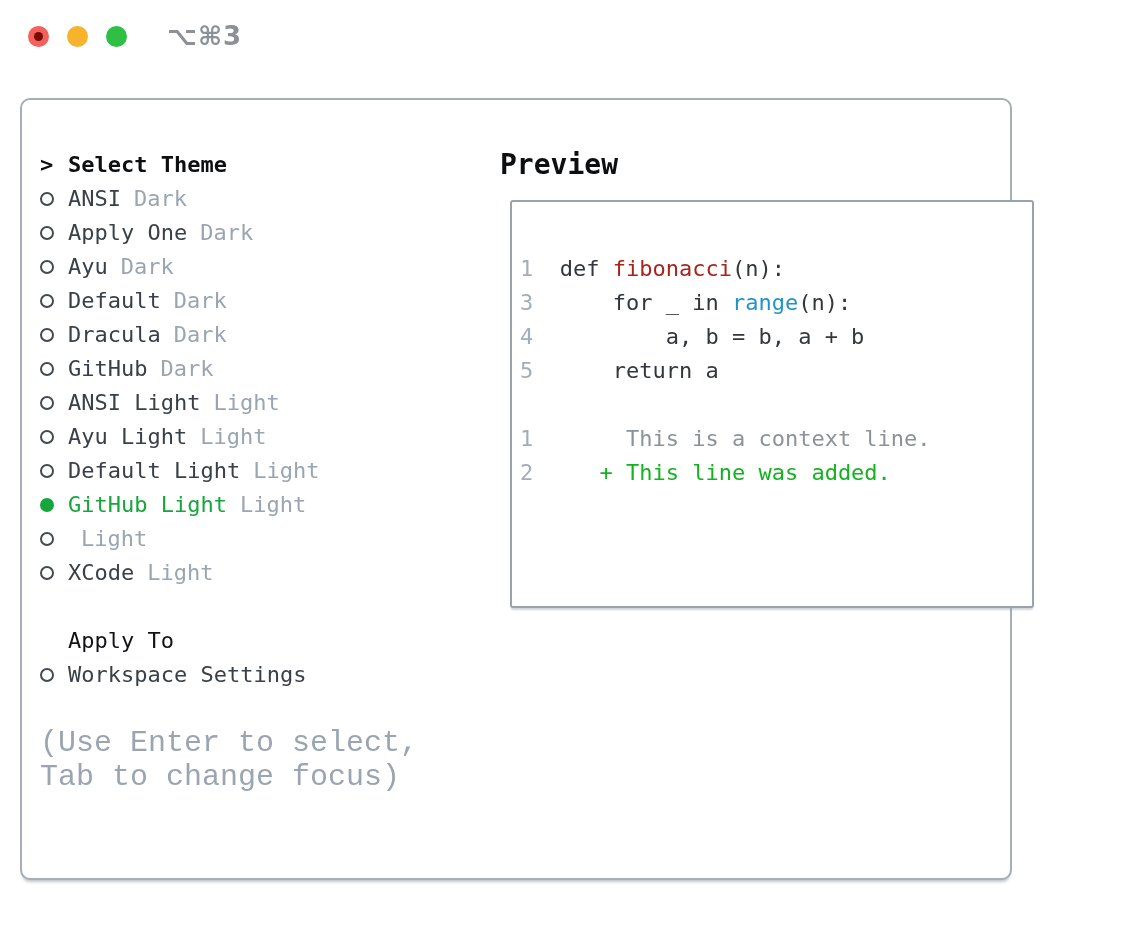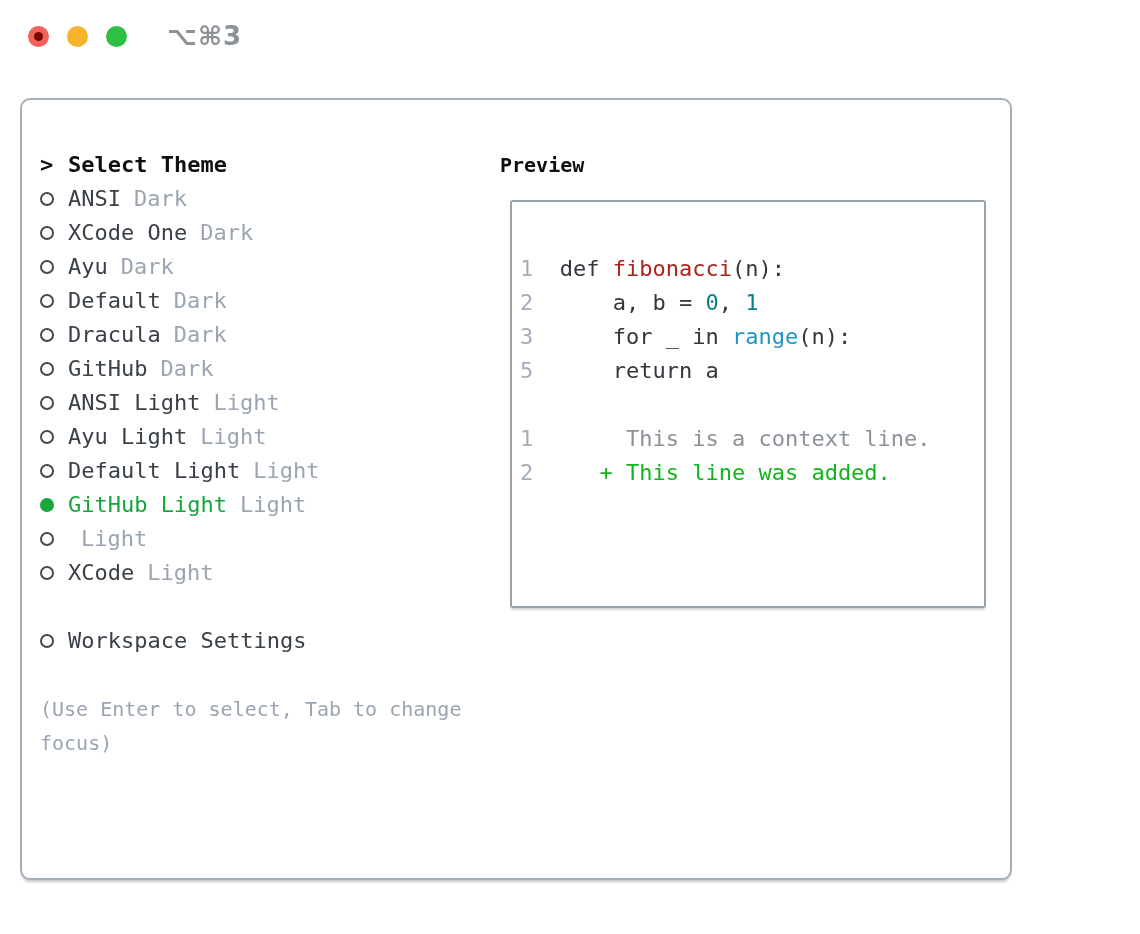--- a/index.html
+++ b/index.html
@@ -39,29 +39,29 @@
   }
   .radio.selected{border:none;background:var(--c-green,#16a63c);}
   .hdr{font-weight:bold;color:var(--c-header,#0c0e10);}
   .subhdr{color:#101215;}
   .item-name{color:var(--c-dark,#3a4048);}
   .item-name.selected{color:var(--c-green,#16a63c);}
   .variant{color:var(--c-muted,#9aa5b1);margin-left:13px;}
   .blank{height:34px;}
   .hint{
     margin:0;width:424px;color:var(--c-muted,#9aa5b1);
-    font-size:20px;line-height:34px;
+    font-size:30px;line-height:34px;font-family:Liberation Mono, monospace;
   }
   
   .preview-title{
     position:absolute;left:478px;top:48px;height:34px;line-height:34px;
-    font-size:20px;font-weight:bold;color:var(--c-header,#0c0e10);
+    font-size:28px;font-weight:bold;color:var(--c-header,#0c0e10);
   }
   .preview-box{
-    position:absolute;left:488px;top:100px;width:476px;height:408px;
+    position:absolute;left:488px;top:100px;width:524px;height:408px;
     box-sizing:border-box;border:2px solid #9aa3ad;border-radius:3px;
     box-shadow:0 3px 2px -1px rgba(150,160,170,.45);
     background:#fff;overflow:hidden;
   }
   .pv-code{padding:50px 0 0 8px;font-size:22px;line-height:34px;}
   .pv-line{white-space:pre;height:34px;}
   .pv-gutter{display:inline-block;width:2ch;color:var(--c-gutter,#a3adb8);}
   .seg-plain{color:var(--c-plain,#32373d);}
   .seg-function{color:var(--c-function,#a8241c);}
   .seg-number{color:var(--c-number,#0b7f87);}
@@ -86,46 +86,50 @@
 
 <div class="panel">
 
   <div class="left-col">
     <div class="row">
       <span class="marker"><span class="prompt">&gt;</span></span>
       <span class="hdr">Select Theme</span>
     </div>
     <div id="theme-items">
         <div class="row"><span class="marker"><span class="radio"></span></span><span class="item-name">ANSI</span><span class="variant">Dark</span></div>
-        <div class="row"><span class="marker"><span class="radio"></span></span><span class="item-name">XCode One</span><span class="variant">Dark</span></div>
+        <div class="row"><span class="marker"><span class="radio"></span></span><span class="item-name">Apply One</span><span class="variant">Dark</span></div>
         <div class="row"><span class="marker"><span class="radio"></span></span><span class="item-name">Ayu</span><span class="variant">Dark</span></div>
         <div class="row"><span class="marker"><span class="radio"></span></span><span class="item-name">Default</span><span class="variant">Dark</span></div>
         <div class="row"><span class="marker"><span class="radio"></span></span><span class="item-name">Dracula</span><span class="variant">Dark</span></div>
         <div class="row"><span class="marker"><span class="radio"></span></span><span class="item-name">GitHub</span><span class="variant">Dark</span></div>
         <div class="row"><span class="marker"><span class="radio"></span></span><span class="item-name">ANSI Light</span><span class="variant">Light</span></div>
         <div class="row"><span class="marker"><span class="radio"></span></span><span class="item-name">Ayu Light</span><span class="variant">Light</span></div>
         <div class="row"><span class="marker"><span class="radio"></span></span><span class="item-name">Default Light</span><span class="variant">Light</span></div>
         <div class="row"><span class="marker"><span class="radio selected"></span></span><span class="item-name selected">GitHub Light</span><span class="variant">Light</span></div>
         <div class="row"><span class="marker"><span class="radio"></span></span><span class="variant">Light</span></div>
         <div class="row"><span class="marker"><span class="radio"></span></span><span class="item-name">XCode</span><span class="variant">Light</span></div>
       </div>
     <div class="blank"></div>
+    <div class="row">
+      <span class="marker"></span>
+      <span class="subhdr">Apply To</span>
+    </div>
     <div id="apply-options">
         <div class="row"><span class="marker"><span class="radio"></span></span><span class="item-name">Workspace Settings</span></div>
       </div>
     <div class="blank"></div>
     <p class="hint">(Use Enter to select, Tab to change focus)</p>
   </div>
 
   <div class="preview-title">Preview</div>
   <div class="preview-box">
     <div class="pv-code" id="preview-code">
         <div class="pv-line"><span class="pv-gutter">1</span><span class="seg-plain"> def </span><span class="seg-function">fibonacci</span><span class="seg-plain">(n):</span></div>
-        <div class="pv-line"><span class="pv-gutter">2</span><span class="seg-plain">     a, b = </span><span class="seg-number">0</span><span class="seg-plain">, </span><span class="seg-number">1</span></div>
         <div class="pv-line"><span class="pv-gutter">3</span><span class="seg-plain">     for _ in </span><span class="seg-builtin">range</span><span class="seg-plain">(n):</span></div>
+        <div class="pv-line"><span class="pv-gutter">4</span><span class="seg-plain">         a, b = b, a + b</span></div>
         <div class="pv-line"><span class="pv-gutter">5</span><span class="seg-plain">     return a</span></div>
         <div class="pv-line"><span class="pv-gutter"></span></div>
         <div class="pv-line"><span class="pv-gutter">1</span><span class="seg-context">      This is a context line.</span></div>
         <div class="pv-line"><span class="pv-gutter">2</span><span class="seg-added">    + This line was added.</span></div>
       </div>
   </div>
 
 </div>
 
 </body></html>

